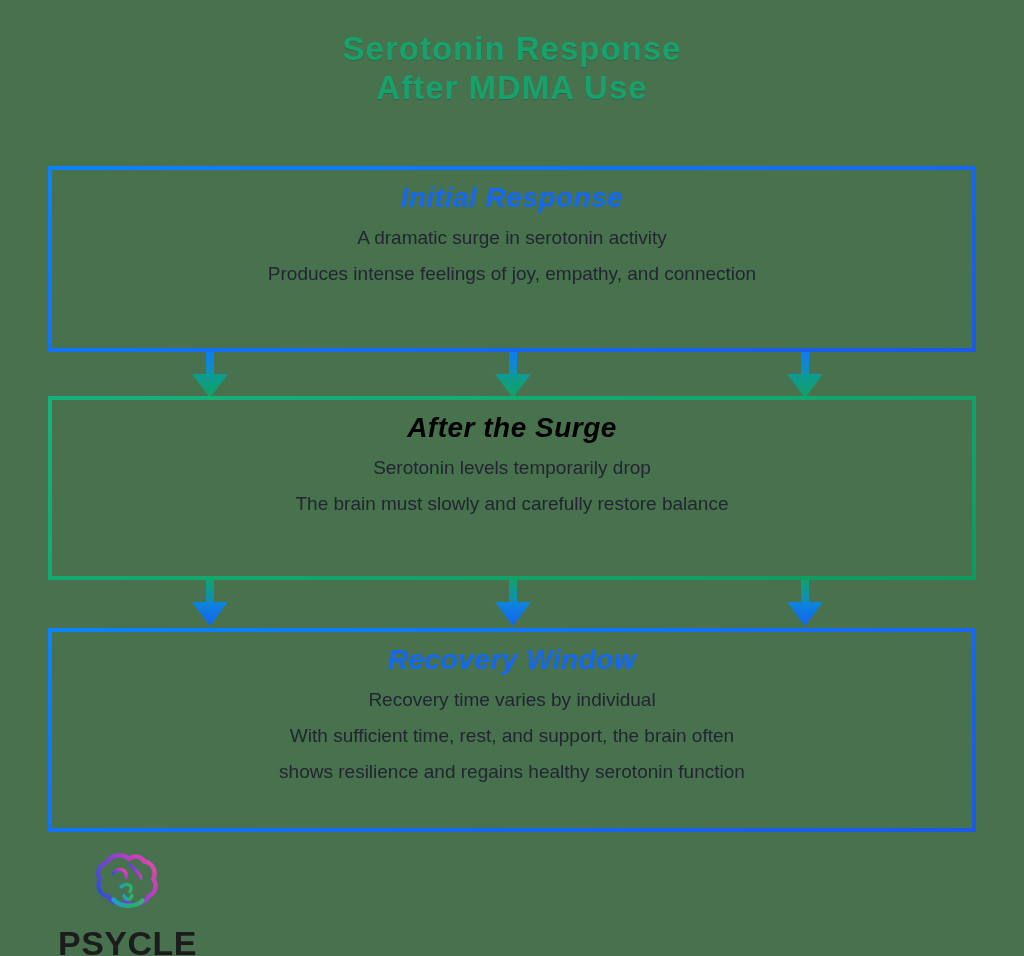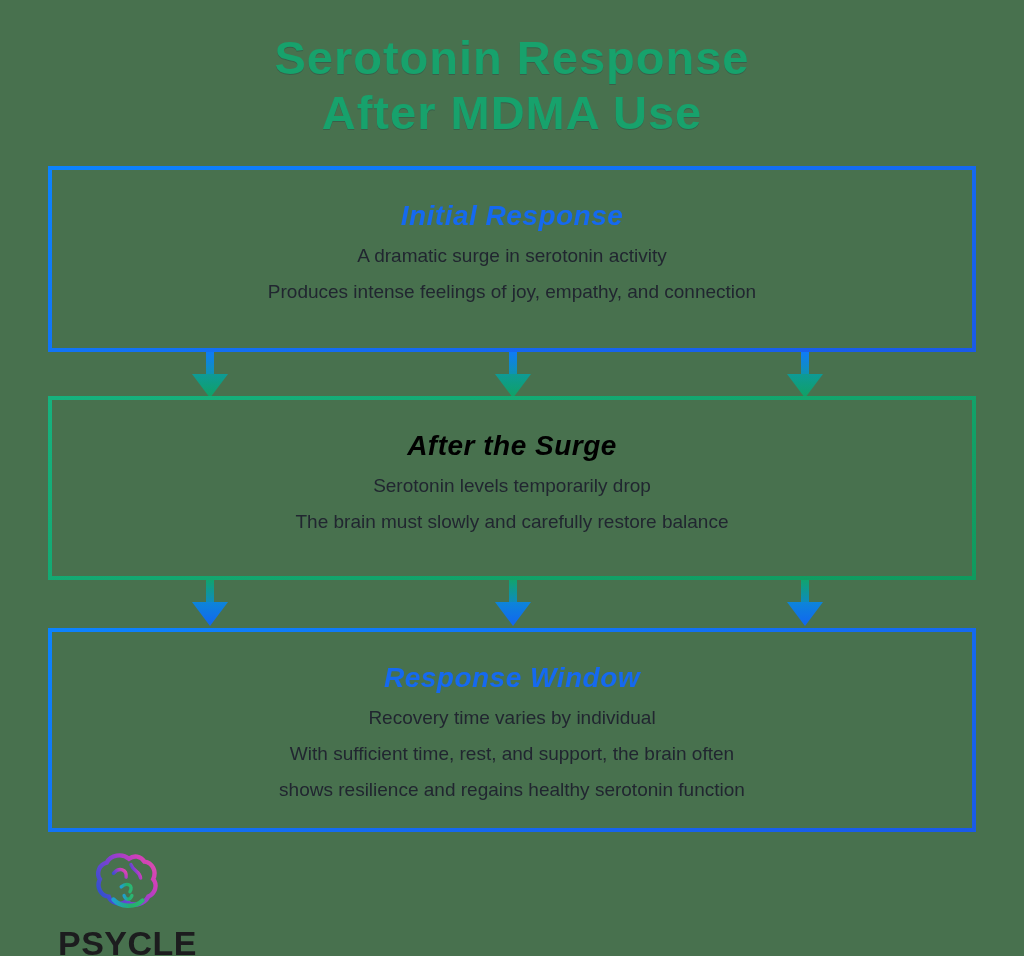--- a/index.html
+++ b/index.html
@@ -6,31 +6,31 @@
   .canvas{
     position:relative;
     width:1024px;height:956px;
     background:#48714e;
     font-family:"Liberation Sans",sans-serif;
     overflow:hidden;
   }
   .title{
     position:absolute;top:30px;left:0;width:100%;
     text-align:center;
-    font-size:47px;font-weight:bold;letter-spacing:1px;
+    font-size:33px;font-weight:bold;letter-spacing:1px;
     color:#17a26c;
     line-height:1.18;
     text-shadow:0 1px 0 rgba(15,40,60,0.25);
   }
   .flow-box{
     position:absolute;left:48px;width:928px;
     box-sizing:border-box;
     border:4px solid #1468f0;
     text-align:center;
-    padding-top:30px;
+    padding-top:12px;
   }
   .flow-box.blue{border-image:linear-gradient(160deg,#0c83fd 0%,#1a5ae8 100%) 1;}
   .flow-box.green{border-image:linear-gradient(160deg,#16b27e 0%,#0f9a5e 100%) 1;}
   .box-1{top:166px;height:186px;}
   .box-2{top:396px;height:184px;}
   .box-3{top:628px;height:204px;}
   .box-heading{
     font-size:28px;font-weight:bold;font-style:italic;
     margin-bottom:6px;letter-spacing:0.5px;
   }
@@ -108,21 +108,21 @@
         <div class="stem"></div>
         <div class="head"></div>
       </div>
     <div class="down-arrow row2" style="left:786px;top:580px;">
         <div class="stem"></div>
         <div class="head"></div>
       </div>
   </div>
 
   <div class="flow-box blue box-3">
-    <div class="box-heading blue">Response Window</div>
+    <div class="box-heading blue">Recovery Window</div>
     <div class="box-line">Recovery time varies by individual</div>
     <div class="box-line">With sufficient time, rest, and support, the brain often</div>
     <div class="box-line">shows resilience and regains healthy serotonin function</div>
   </div>
 
   <div class="brand">
     <svg width="68" height="62" viewBox="0 0 70 64">
       <defs>
         <linearGradient id="brainGrad" x1="0%" y1="70%" x2="100%" y2="15%">
           <stop offset="0%" stop-color="#3550cf"></stop>

